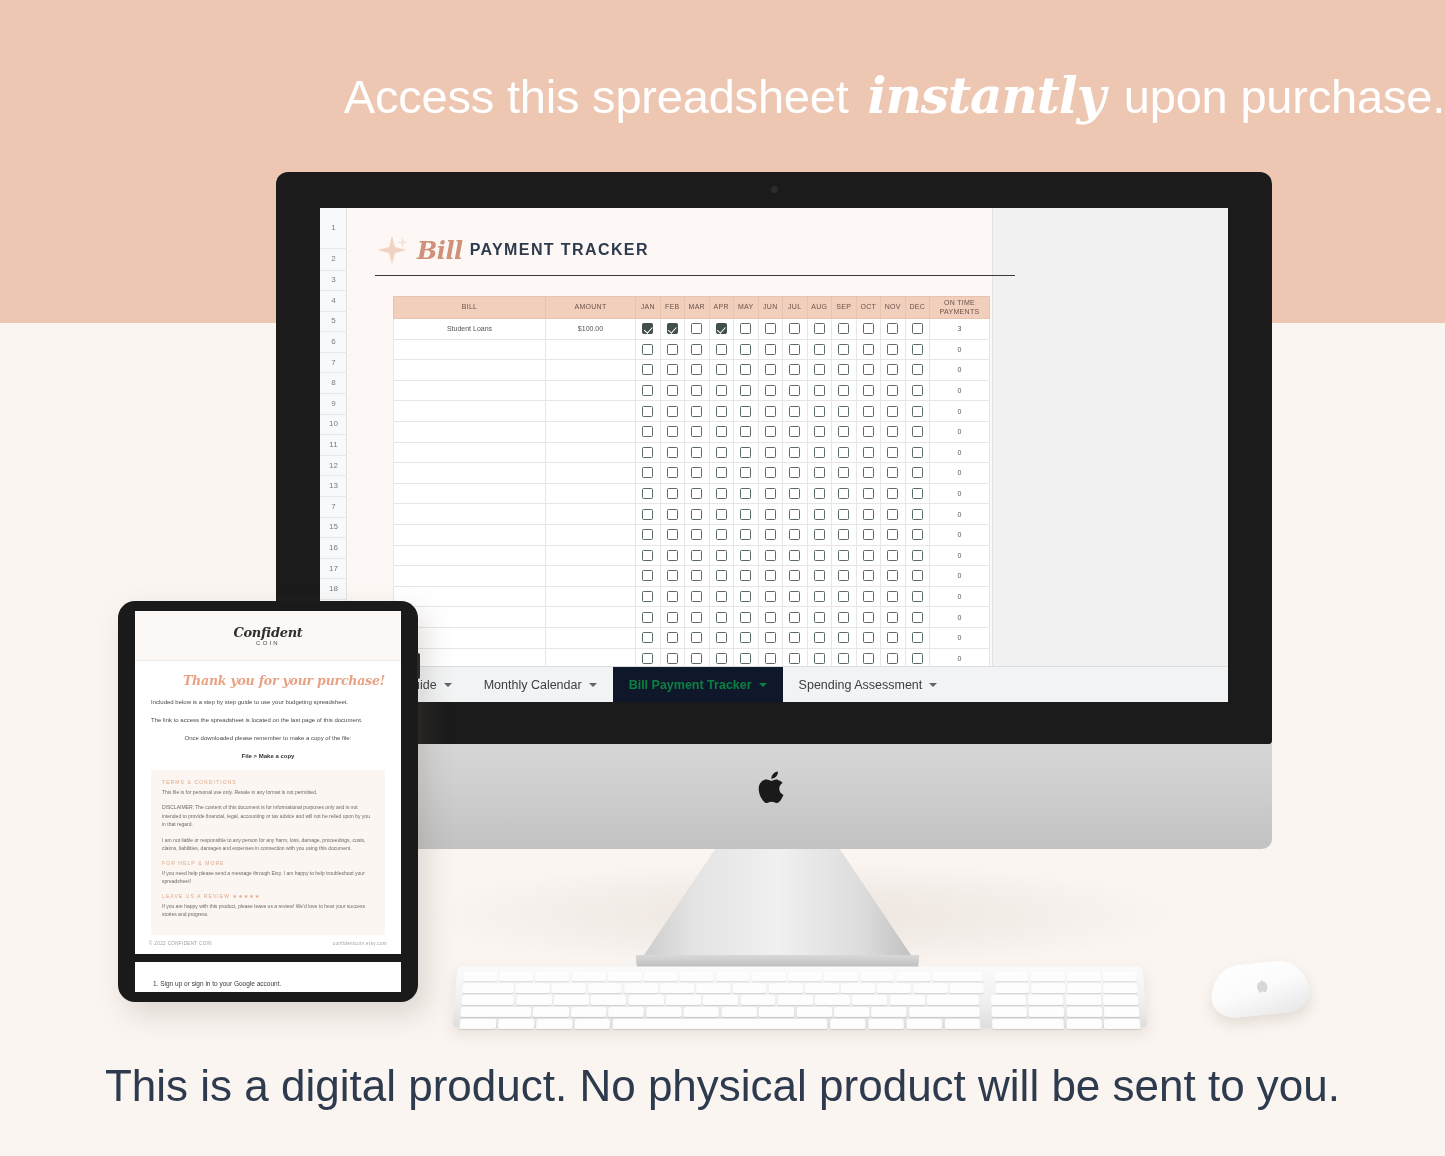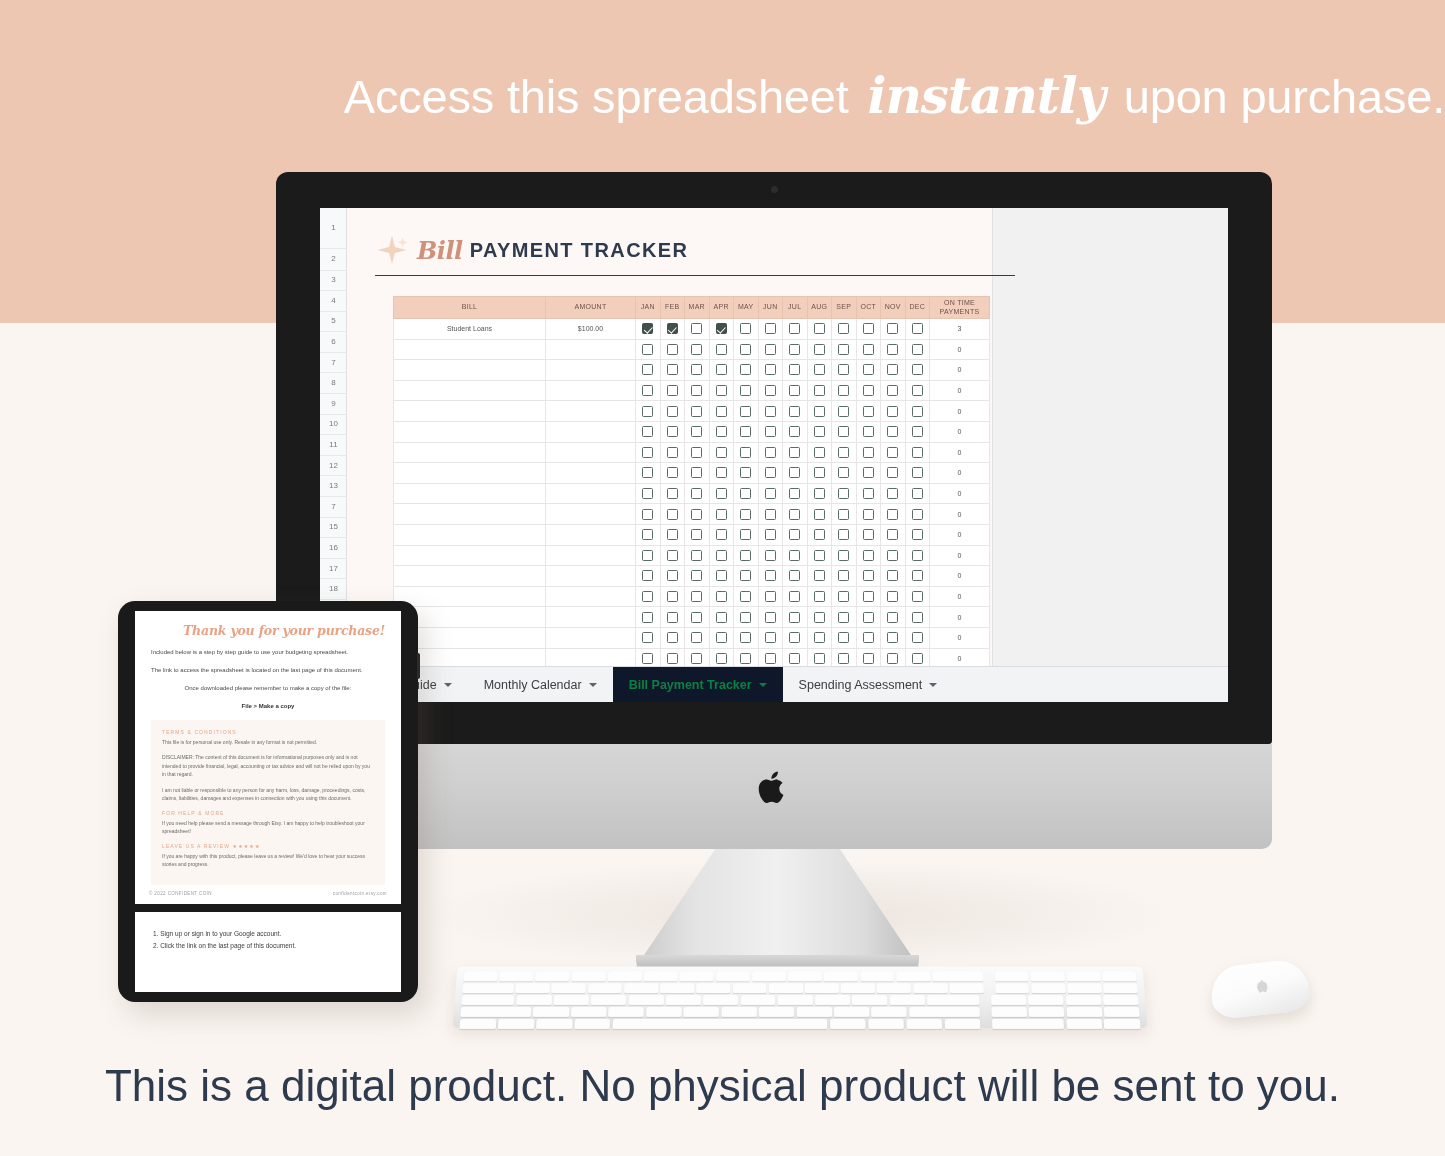--- a/index.html
+++ b/index.html
@@ -105,21 +105,21 @@
   .title-row {
     position: absolute; left: 28px; top: 20px; width: 610px; height: 44px;
     display: flex; align-items: center;
   }
   .sparkle { width: 34px; height: 34px; position: relative; opacity: .85; }
   .title-bill {
     font-family: "DejaVu Serif", serif; font-style: italic; font-weight: 700;
     font-size: 24px; color: #cf9179; margin-left: 8px; letter-spacing: -0.5px;
   }
   .title-main {
-    font-size: 20px; font-weight: 700; color: #2e3a4d;
+    font-size: 16px; font-weight: 700; color: #2e3a4d;
     letter-spacing: 1.4px; margin-left: 7px;
   }
   .title-underline {
     position: absolute; left: 28px; top: 67px; width: 640px; height: 0;
     border-bottom: 1.5px solid #3a3a3a;
   }
 
   table.billtab {
     position: absolute; left: 46px; top: 88px;
     border-collapse: collapse; table-layout: fixed;
@@ -772,20 +772,26 @@
 </div>
 
 <div class="mouse"></div>
 
 <div class="tablet">
   <div class="tablet-body"></div>
   <div class="tablet-btn"></div>
   <div class="tablet-screen">
 
     <div class="doc-page">
+      <div class="doc-head">
+        <div class="logo-wrap">
+          <div class="logo-conf">Confident</div>
+          <div class="logo-coin">COIN</div>
+        </div>
+      </div>
 
       <div class="doc-body">
         <div class="thankyou">Thank you for your purchase!</div>
         <div class="p">Included below is a step by step guide to use your budgeting spreadsheet.</div>
         <div class="p">The link to access the spreadsheet is located on the last page of this document.</div>
         <div class="p p-center">Once downloaded please remember to make a copy of the file:</div>
         <div class="p p-center p-bold">File &gt; Make a copy</div>
 
         <div class="terms-box">
           <div class="t-head">TERMS &amp; CONDITIONS</div>

